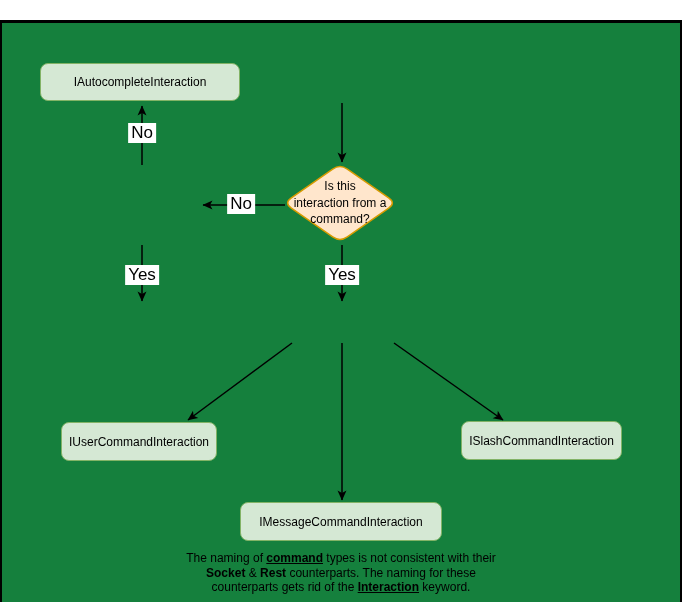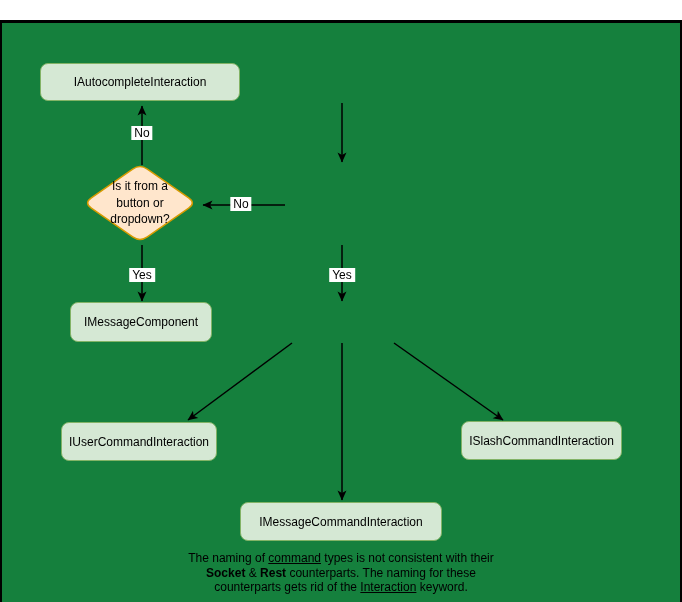--- a/index.html
+++ b/index.html
@@ -64,34 +64,34 @@
     font-size: 12px;
     line-height: 1.38;
     color: #000;
     white-space: pre-line;
   }
   .edge-label {
     position: absolute;
     transform: translate(-50%, -50%);
     background: #ffffff;
     padding: 0 3px;
-    font-size: 12px;
+    font-size: 17px;
     color: #000;
   }
   .note {
     position: absolute;
     left: 0;
     top: 528px;
     width: 100%;
     text-align: center;
     font-size: 12px;
     line-height: 14.7px;
     color: #000;
   }
-  .u { text-decoration: underline; }
+  .u { text-decoration: underline; font-weight: bold; }
   .b { font-weight: bold; }
 </style>
 </head>
 <body>
 
 <div class="canvas">
 
   <svg class="edges" width="678" height="594" viewBox="0 0 678 594">
     <defs>
       <marker id="ah" viewBox="0 0 12 12" refX="10.5" refY="6" markerWidth="12" markerHeight="12" orient="auto" markerUnits="userSpaceOnUse">
@@ -106,39 +106,38 @@
       <line x1="340" y1="222" x2="340" y2="278" marker-end="url(#ah)"></line>
       <line x1="290" y1="320" x2="186" y2="397" marker-end="url(#ah)"></line>
       <line x1="340" y1="320" x2="340" y2="477" marker-end="url(#ah)"></line>
       <line x1="392" y1="320" x2="501" y2="397" marker-end="url(#ah)"></line>
     </g>
   </svg>
 
   <div class="node" style="left:38px;  top:40px;  width:200px; height:38px;">IAutocompleteInteraction</div>
 
 
-  <div class="node" style="left:68px;  top:279px; width:142px; height:40px;">IMessageComponent</div>
 
 
   <div class="node" style="left:59px;  top:399px; width:156px; height:39px;">IUserCommandInteraction</div>
 
   <div class="node" style="left:459px; top:398px; width:161px; height:39px;">ISlashCommandInteraction</div>
 
   <div class="node" style="left:238px; top:479px; width:202px; height:39px;">IMessageCommandInteraction</div>
 
-  <div class="decision" style="left:81px; top:140px;">
+
+  <div class="decision" style="left:281px; top:140px;">
     <svg width="114" height="80" viewBox="0 0 114 80">
       <path d="M 49.7 6.1 Q 57 1 64.3 6.1 L 105.7 34.9 Q 113 40 105.7 45.1
                L 64.3 73.9 Q 57 79 49.7 73.9 L 8.3 45.1 Q 1 40 8.3 34.9 Z" fill="#ffe6cc" stroke="#d79b00" stroke-width="1.5"></path>
     </svg>
-    <div class="decision-label">Is it from a
-button or
-dropdown?</div>
+    <div class="decision-label">Is this
+interaction from a
+command?</div>
   </div>
-
 
   <div class="edge-label" style="left:140px; top:110px;">No</div>
 
   <div class="edge-label" style="left:239px; top:181px;">No</div>
 
   <div class="edge-label" style="left:140px; top:252px;">Yes</div>
 
   <div class="edge-label" style="left:340px; top:252px;">Yes</div>
 
   <div class="note">

